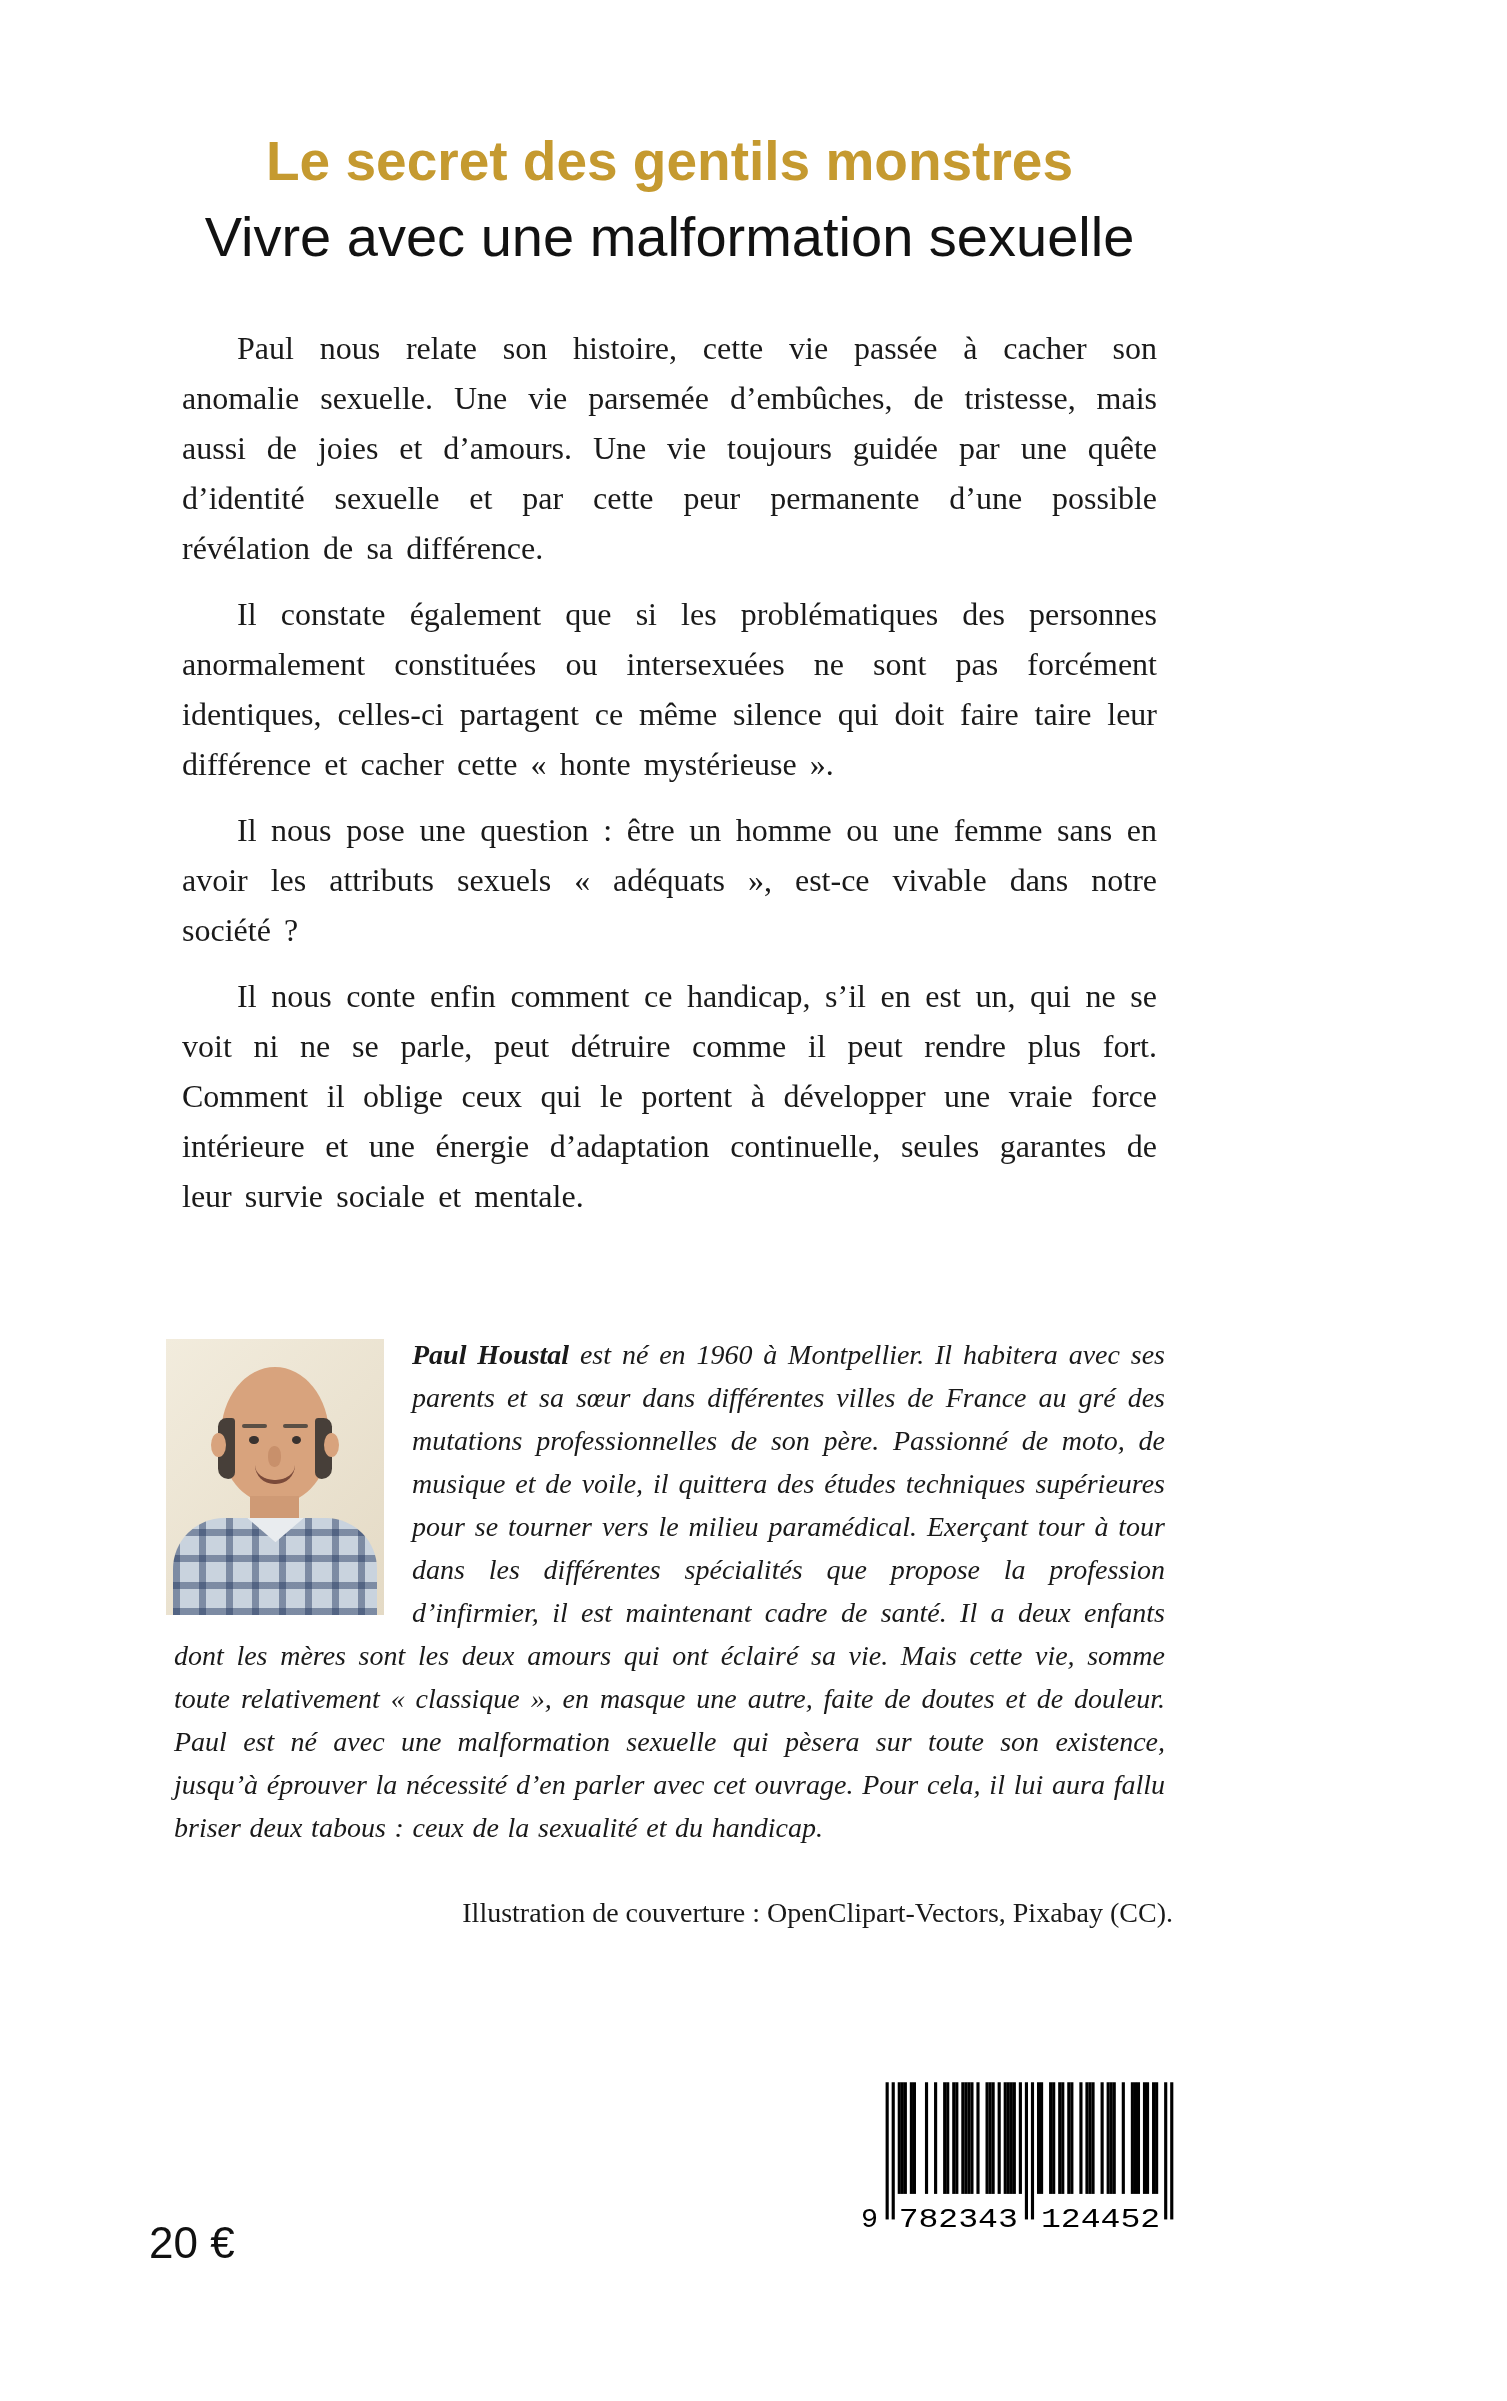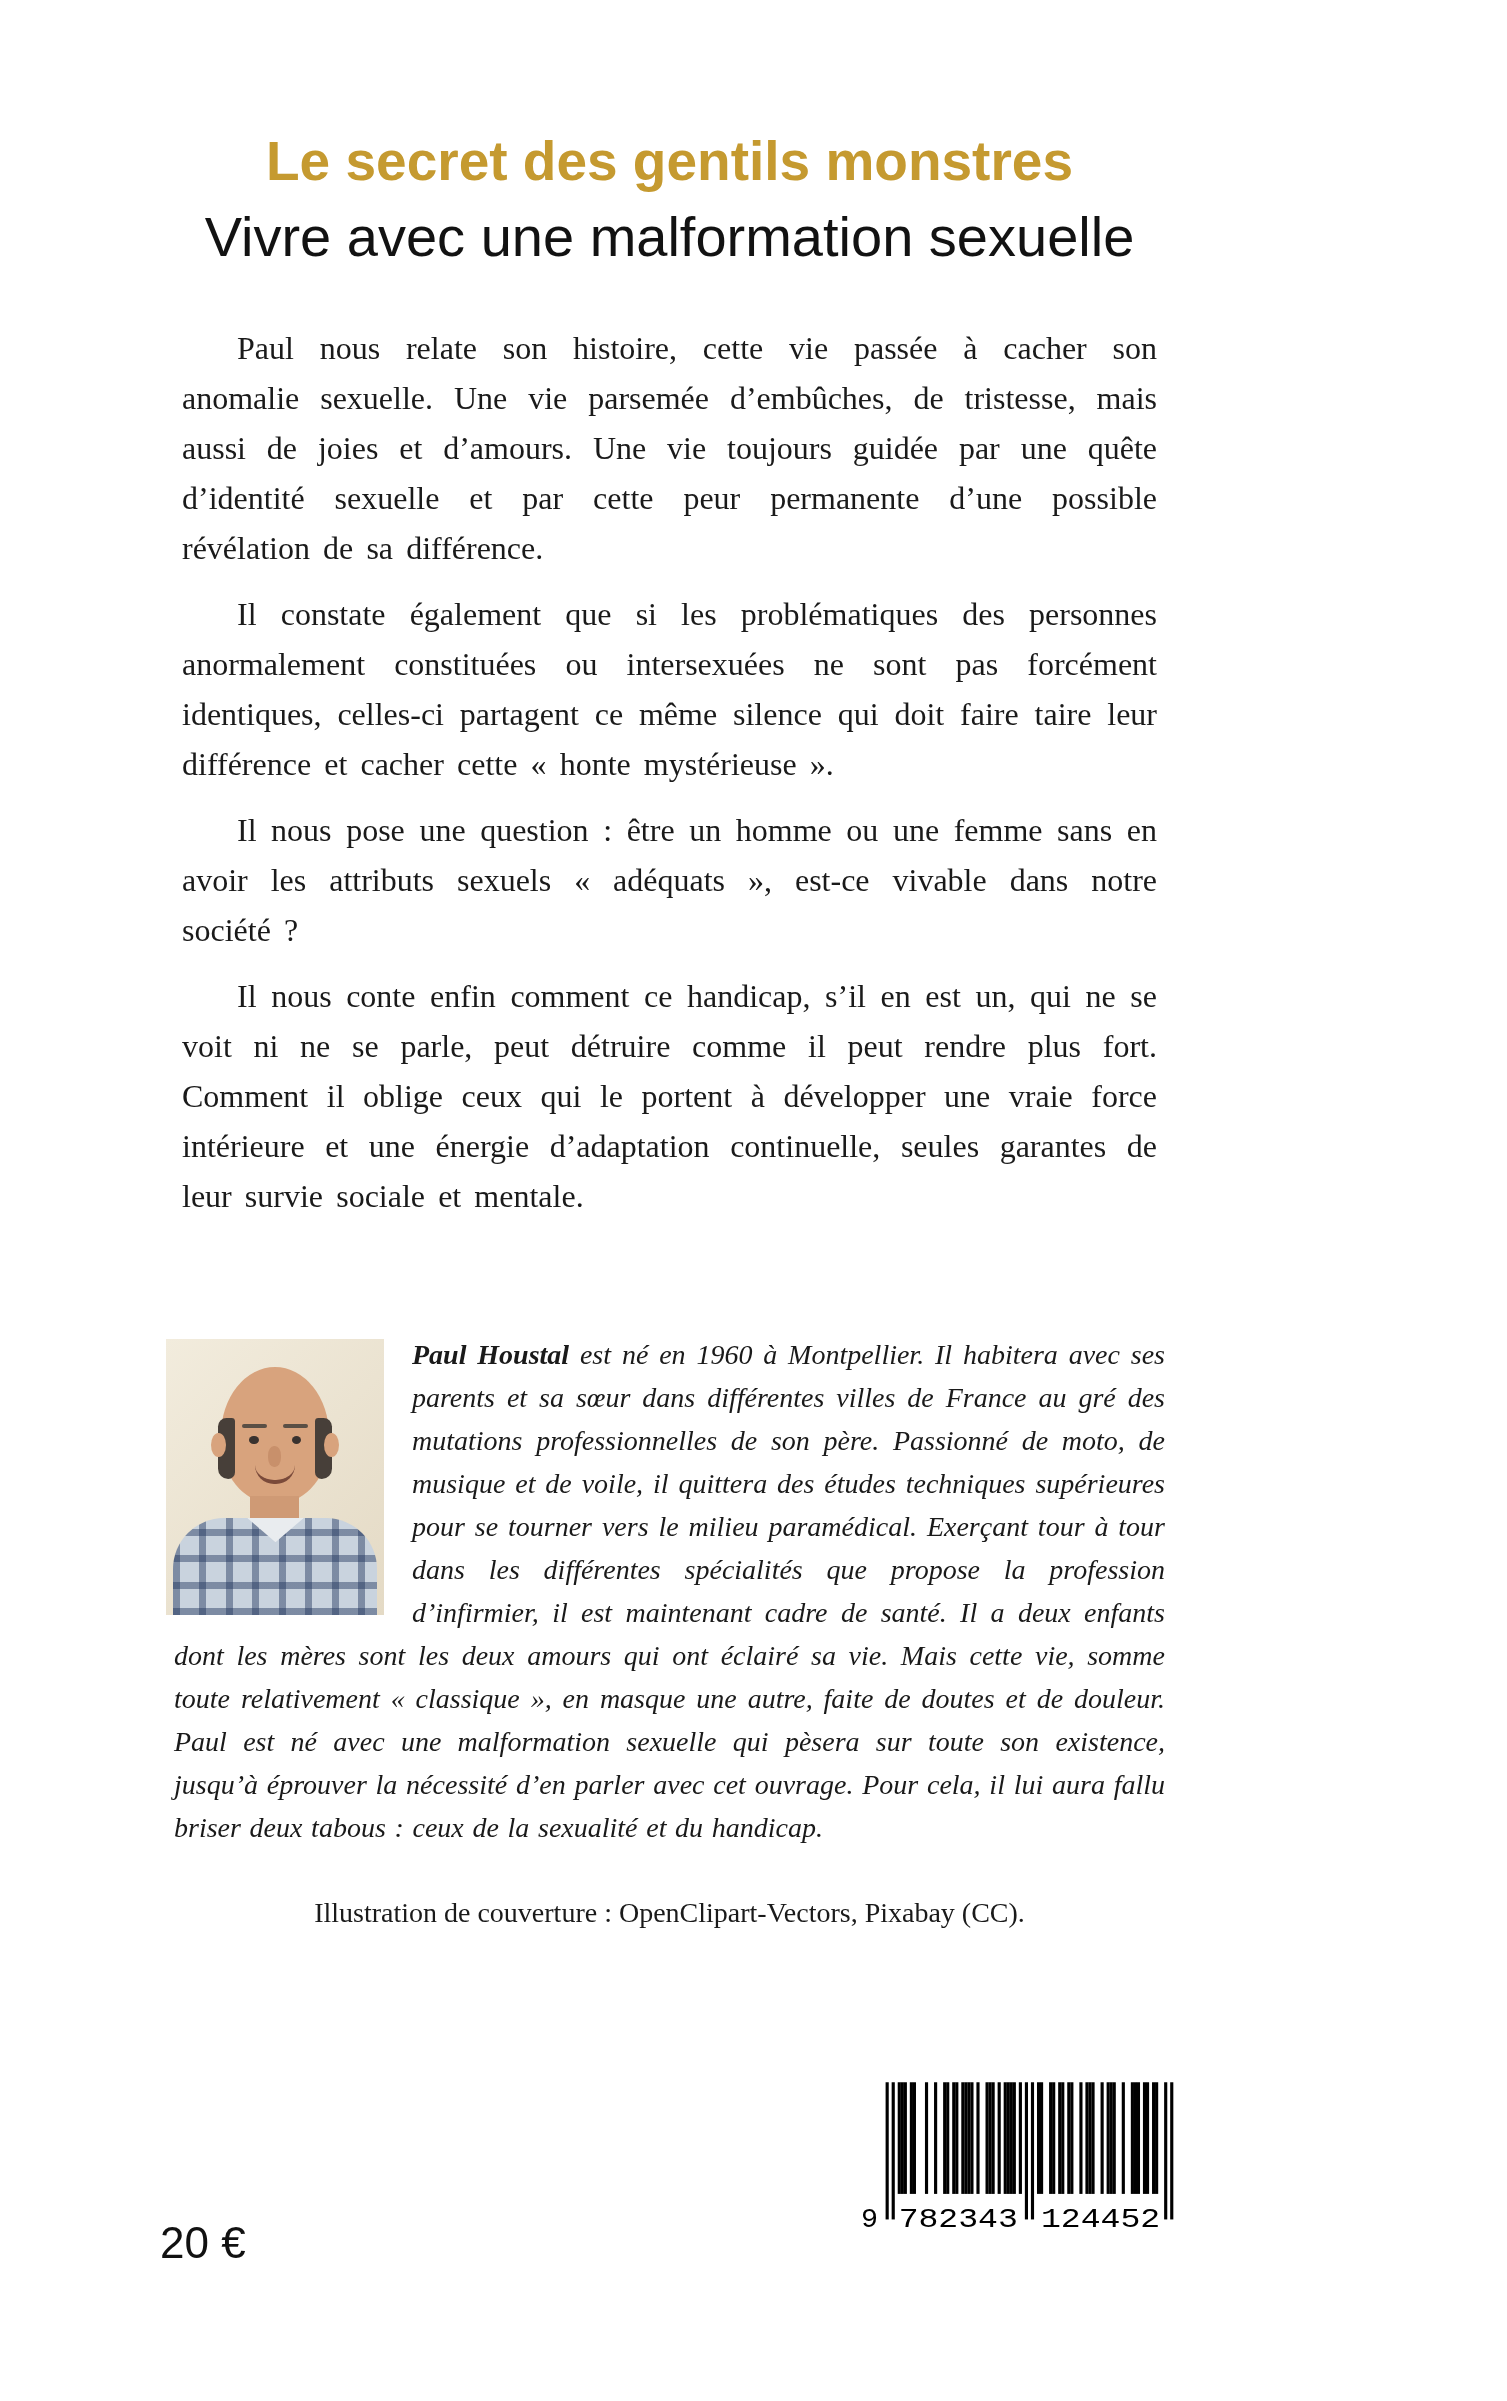--- a/index.html
+++ b/index.html
@@ -118,31 +118,31 @@
     position: absolute; left: 50%; margin-left: -28px; top: 0;
     width: 57px; height: 24.6px; background: #e9ecef;
     clip-path: polygon(0 0, 100% 0, 50% 100%);
   }
 
   .credit {
     margin-top: 38px;
     font-size: 28px;
     line-height: 36px;
     font-style: normal;
-    text-align: center;
+    text-align: right;
   }
 
   .footer-isbn {
     position: absolute; left: 166px; top: 2160px;
     font-family: "Liberation Sans", sans-serif;
     font-size: 33px; color: #111;
     white-space: nowrap;
   }
   .footer-price {
-    position: absolute; left: 160px; top: 2218px;
+    position: absolute; left: 149px; top: 2218px;
     font-family: "Liberation Sans", sans-serif;
     font-size: 44px; color: #111;
     white-space: nowrap;
     text-align: center;
   }
   .barcode-box {
     position: absolute; top: 2082px; right: 162px;
     width: 316px; height: 150px; background: #ffffff;
   }
   .barcode-box svg { display: block; }

